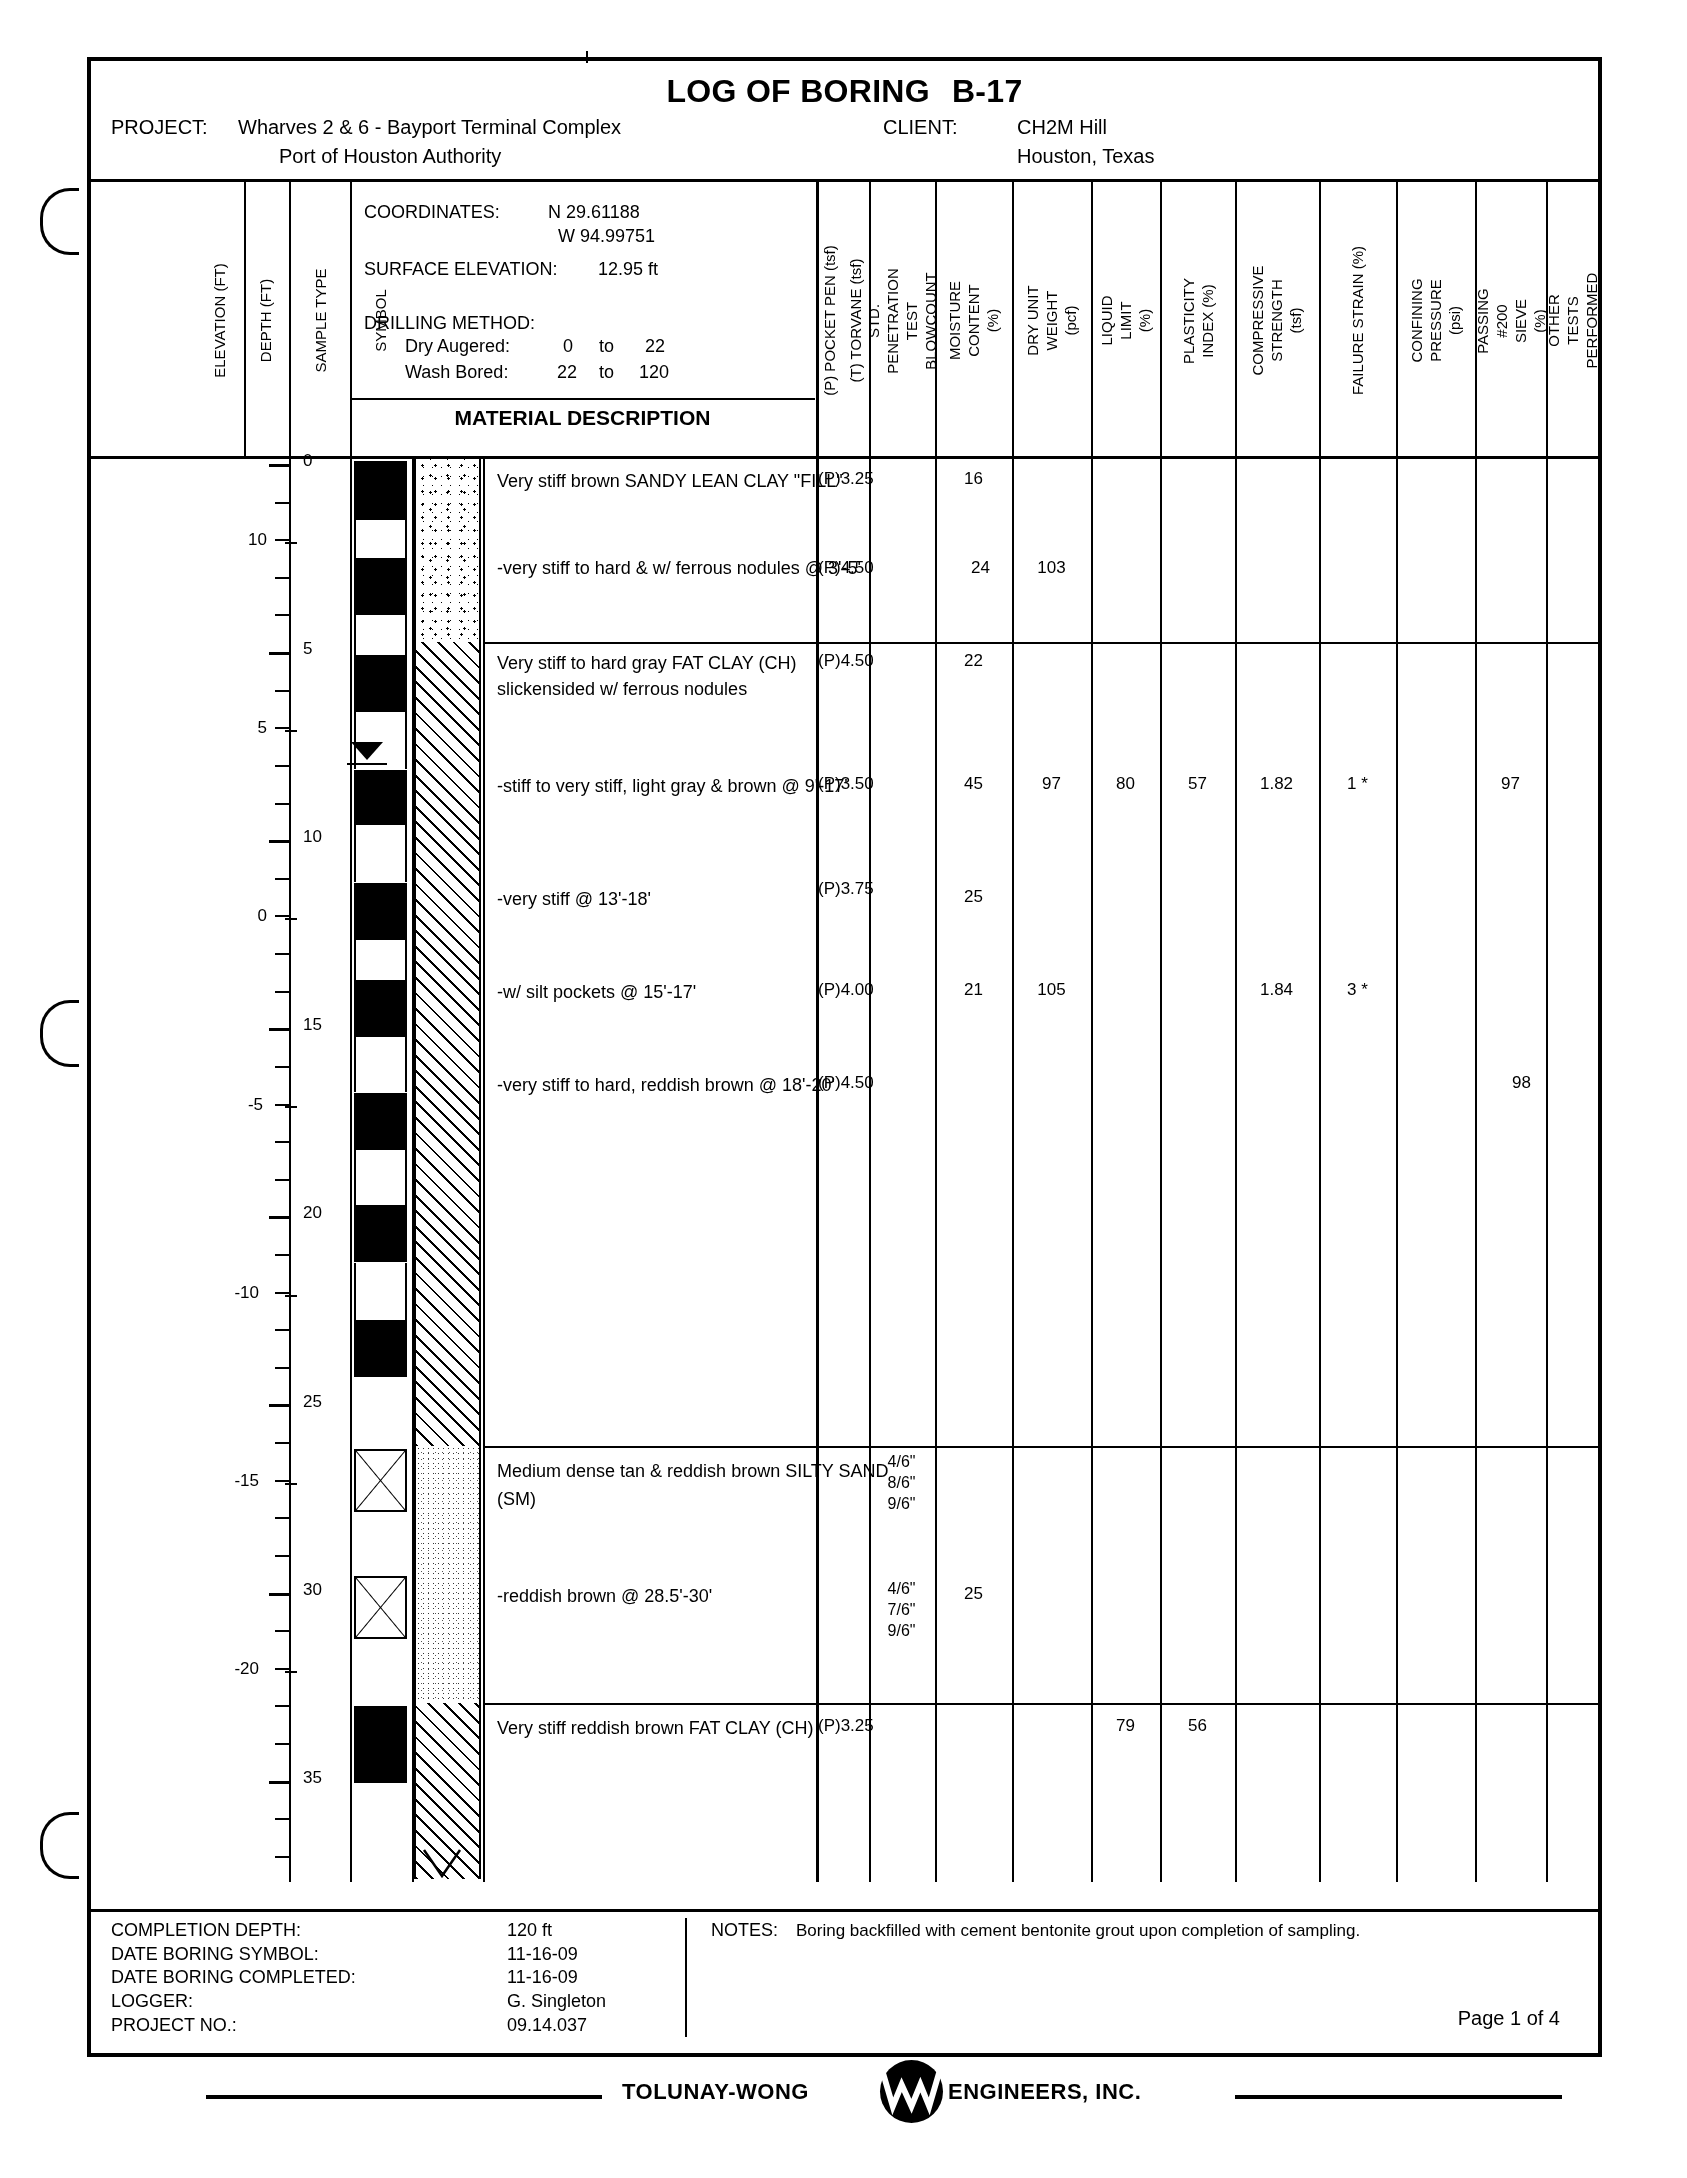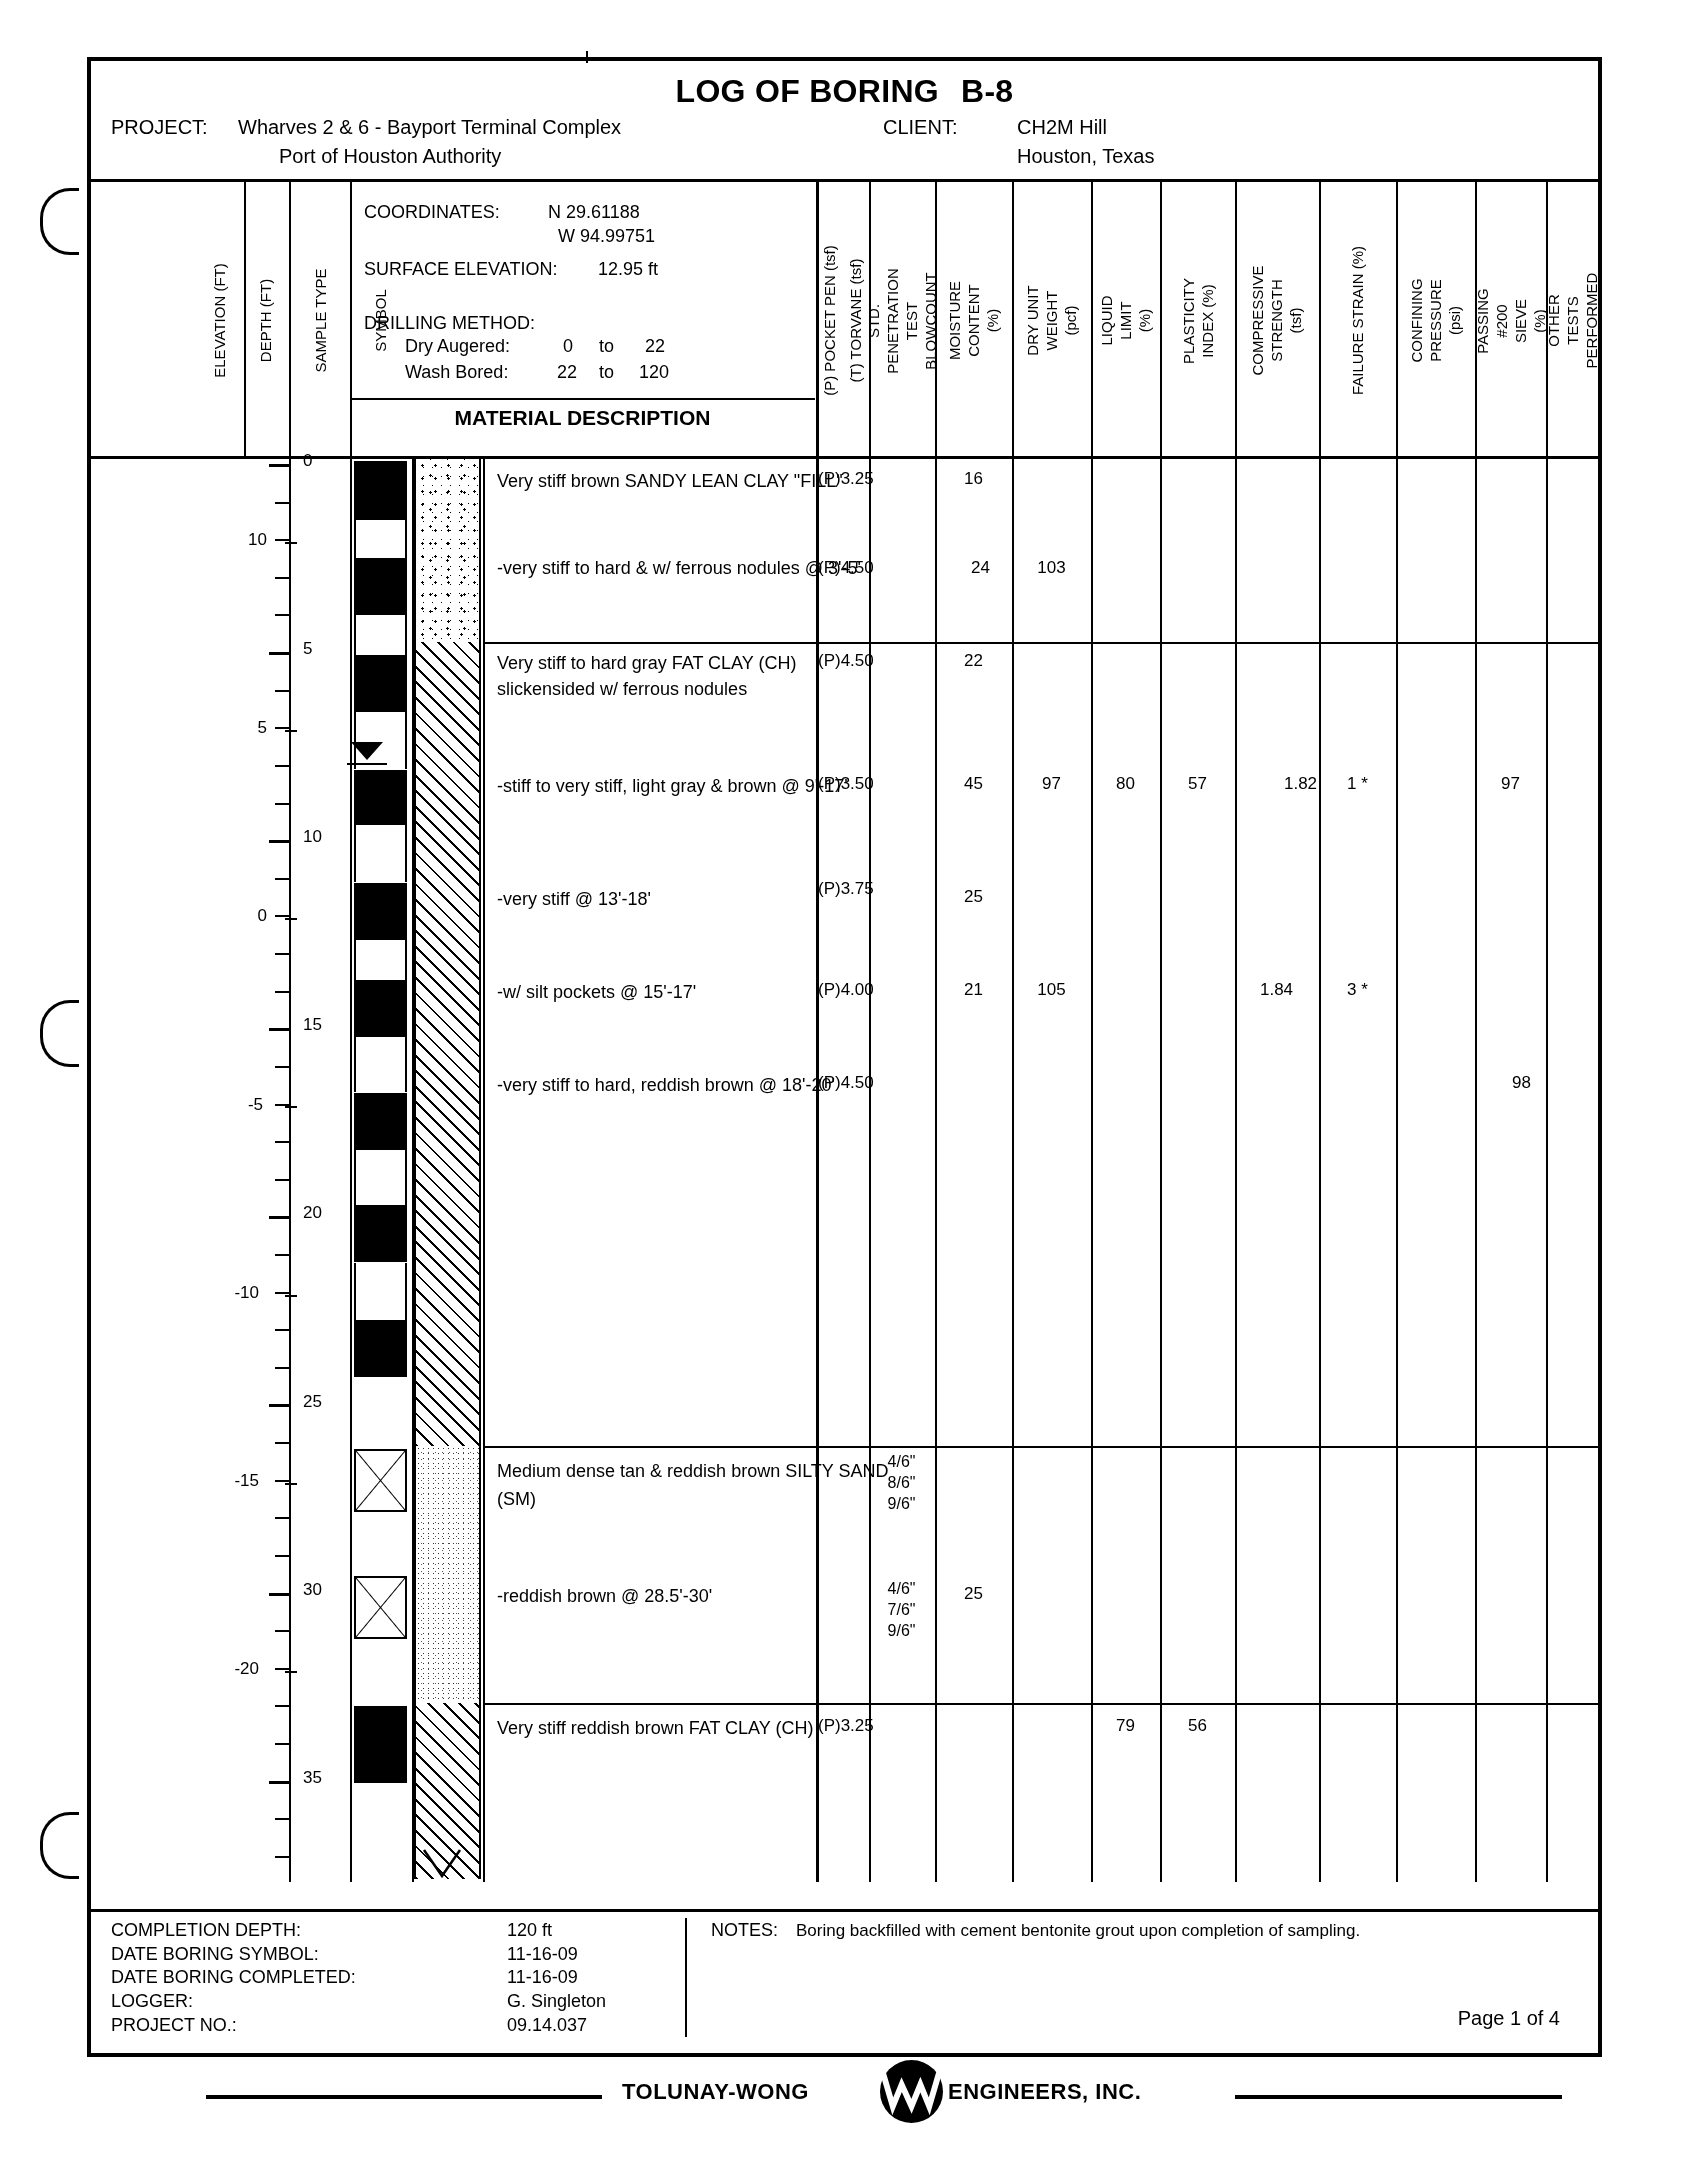--- a/index.html
+++ b/index.html
@@ -108,21 +108,21 @@
 
   <div class="tick-top"></div>
   <div class="hole h1"></div>
   <div class="hole h2"></div>
   <div class="hole h3"></div>
 
   <div class="sheet">
 
     <div class="titleblock">
       <div class="boring-title">
-        <span>LOG OF BORING</span><span class="num">B-8</span>
+        <span>LOG OF BORING</span><span class="num">B-17</span>
       </div>
       <div class="proj-label">PROJECT:</div>
       <div class="proj-val">Wharves 2 &amp; 6 - Bayport Terminal Complex</div>
       <div class="proj-val2">Port of Houston Authority</div>
       <div class="client-label">CLIENT:</div>
       <div class="client-val">CH2M Hill</div>
       <div class="client-val2">Houston, Texas</div>
     </div>
 
     <div class="headrow">
@@ -379,21 +379,21 @@
       <div class="datacell" style="left:921px;top:99px;width:79px;">103</div>
 
       <div class="datacell" style="left:727px;top:192px;width:51px;">(P)4.50</div>
       <div class="datacell" style="left:844px;top:192px;width:77px;">22</div>
 
       <div class="datacell" style="left:727px;top:315px;width:51px;">(P)3.50</div>
       <div class="datacell" style="left:844px;top:315px;width:77px;">45</div>
       <div class="datacell" style="left:921px;top:315px;width:79px;">97</div>
       <div class="datacell" style="left:1000px;top:315px;width:69px;">80</div>
       <div class="datacell" style="left:1069px;top:315px;width:75px;">57</div>
-      <div class="datacell" style="left:1144px;top:315px;width:83px;padding-left:24px;">1.82</div>
+      <div class="datacell" style="left:1144px;top:315px;width:83px;">1.82</div>
       <div class="datacell" style="left:1228px;top:315px;width:77px;">1 *</div>
       <div class="datacell" style="left:1384px;top:315px;width:71px;">97</div>
 
       <div class="datacell" style="left:727px;top:420px;width:51px;">(P)3.75</div>
       <div class="datacell" style="left:844px;top:428px;width:77px;">25</div>
 
       <div class="datacell" style="left:727px;top:521px;width:51px;">(P)4.00</div>
       <div class="datacell" style="left:844px;top:521px;width:77px;">21</div>
       <div class="datacell" style="left:921px;top:521px;width:79px;">105</div>
       <div class="datacell" style="left:1144px;top:521px;width:83px;">1.84</div>

